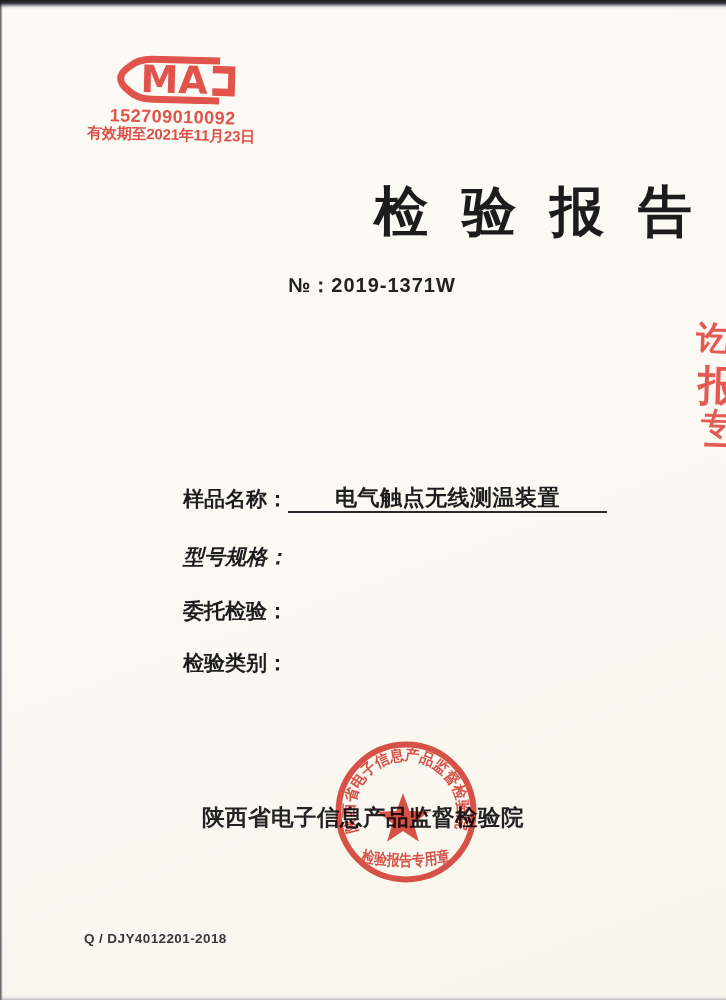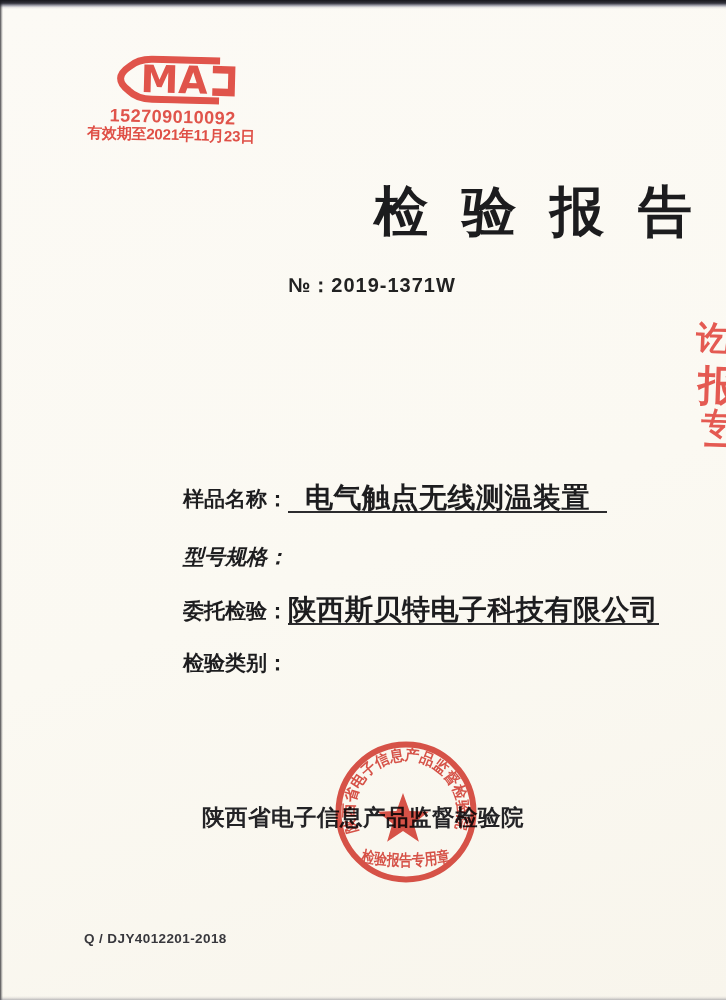--- a/index.html
+++ b/index.html
@@ -32,21 +32,21 @@
     white-space:nowrap;}
   .report-no{position:absolute;left:288px;top:272px;font-size:20px;font-weight:bold;
     color:#222;letter-spacing:.5px;white-space:nowrap;}
   .report-no .num{letter-spacing:1px;text-align:right;}
 
   
   .field-row{position:absolute;left:183px;width:424px;height:29px;display:flex;align-items:center;}
   .field-label{flex:0 0 104px;font-size:21px;font-weight:bold;color:#1d1d1f;
     white-space:nowrap;line-height:27px;}
   .field-line{flex:1;border-bottom:2.5px solid #2c2c2e;text-align:center;
-    font-size:28px;font-weight:bold;color:#1d1d1f;line-height:27px;white-space:nowrap;
+    font-size:22px;font-weight:bold;color:#1d1d1f;line-height:27px;white-space:nowrap;
     letter-spacing:.5px;}
   .row-1{top:484px;}.row-2{top:542px;font-style:italic;}.row-3{top:596px;}.row-4{top:648px;}
 
   
   .institute-name{position:absolute;left:0;right:0;top:802px;text-align:center;
     font-size:22.5px;font-weight:bold;color:#232326;letter-spacing:.5px;white-space:nowrap;}
 
   
   .round-seal{position:absolute;left:331px;top:737px;width:150px;height:150px;
     mix-blend-mode:multiply;opacity:.92;}
@@ -88,21 +88,20 @@
 
 <div class="field-row row-1">
   <div class="field-label">样品名称：</div>
   <div class="field-line">电气触点无线测温装置</div>
 </div>
 <div class="field-row row-2">
   <div class="field-label">型号规格：</div>
 </div>
 <div class="field-row row-3">
   <div class="field-label">委托检验：</div>
-  <div class="field-line">陕西斯贝特电子科技有限公司</div>
 </div>
 <div class="field-row row-4">
   <div class="field-label">检验类别：</div>
 </div>
 
 <div class="institute-name">陕西省电子信息产品监督检验院</div>
 
 <svg class="round-seal" width="150" height="150" viewBox="-75 -75 150 150">
   <defs>
     <path id="sealArc" d="M -48.2,19.5 A 52,52 0 1 1 48.2,19.5" fill="none"></path>

